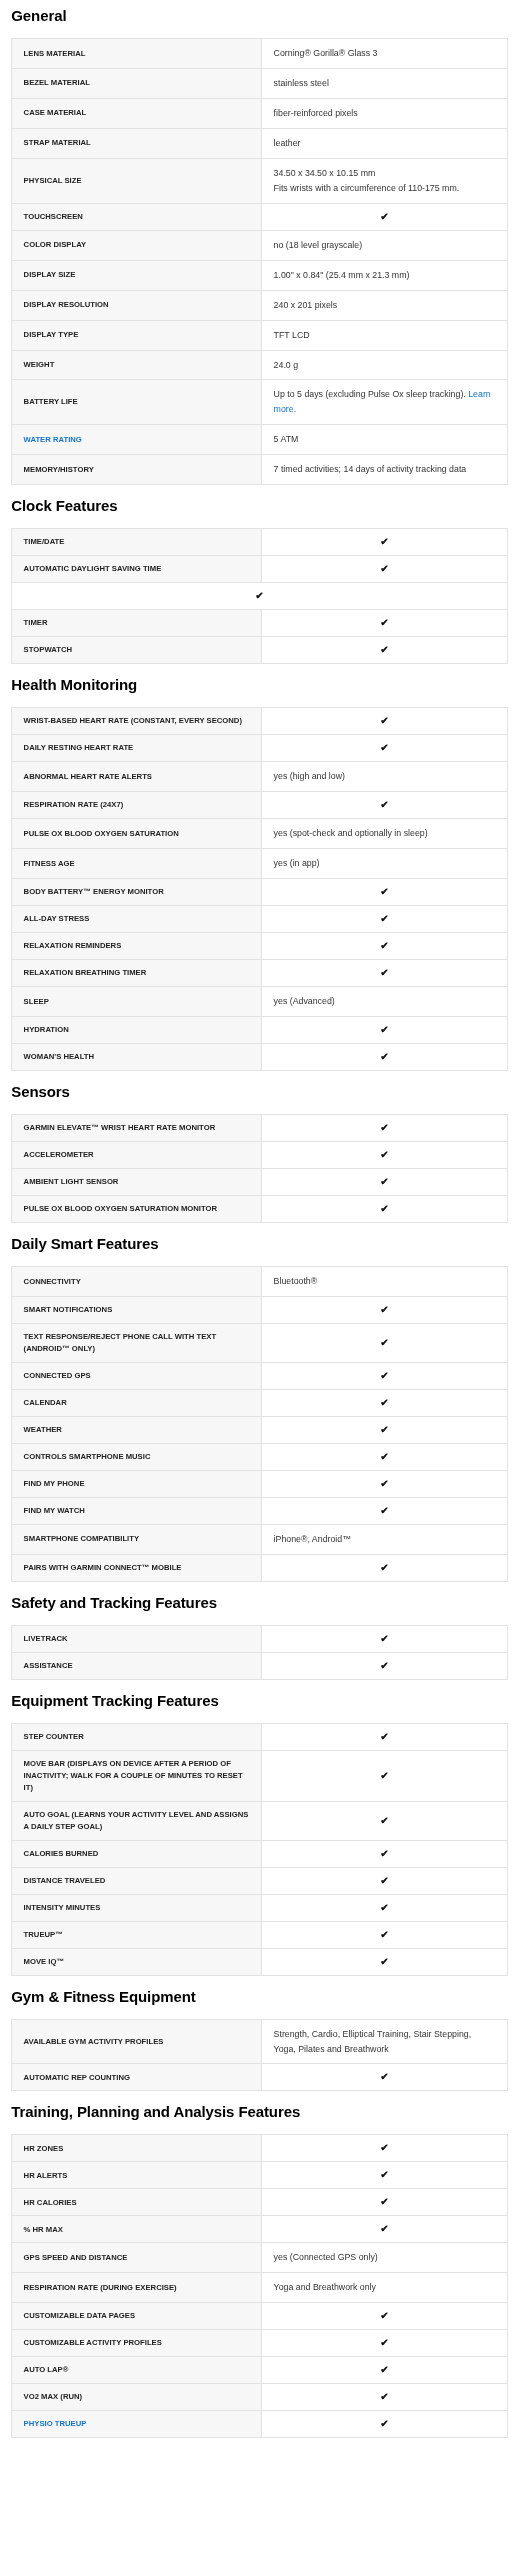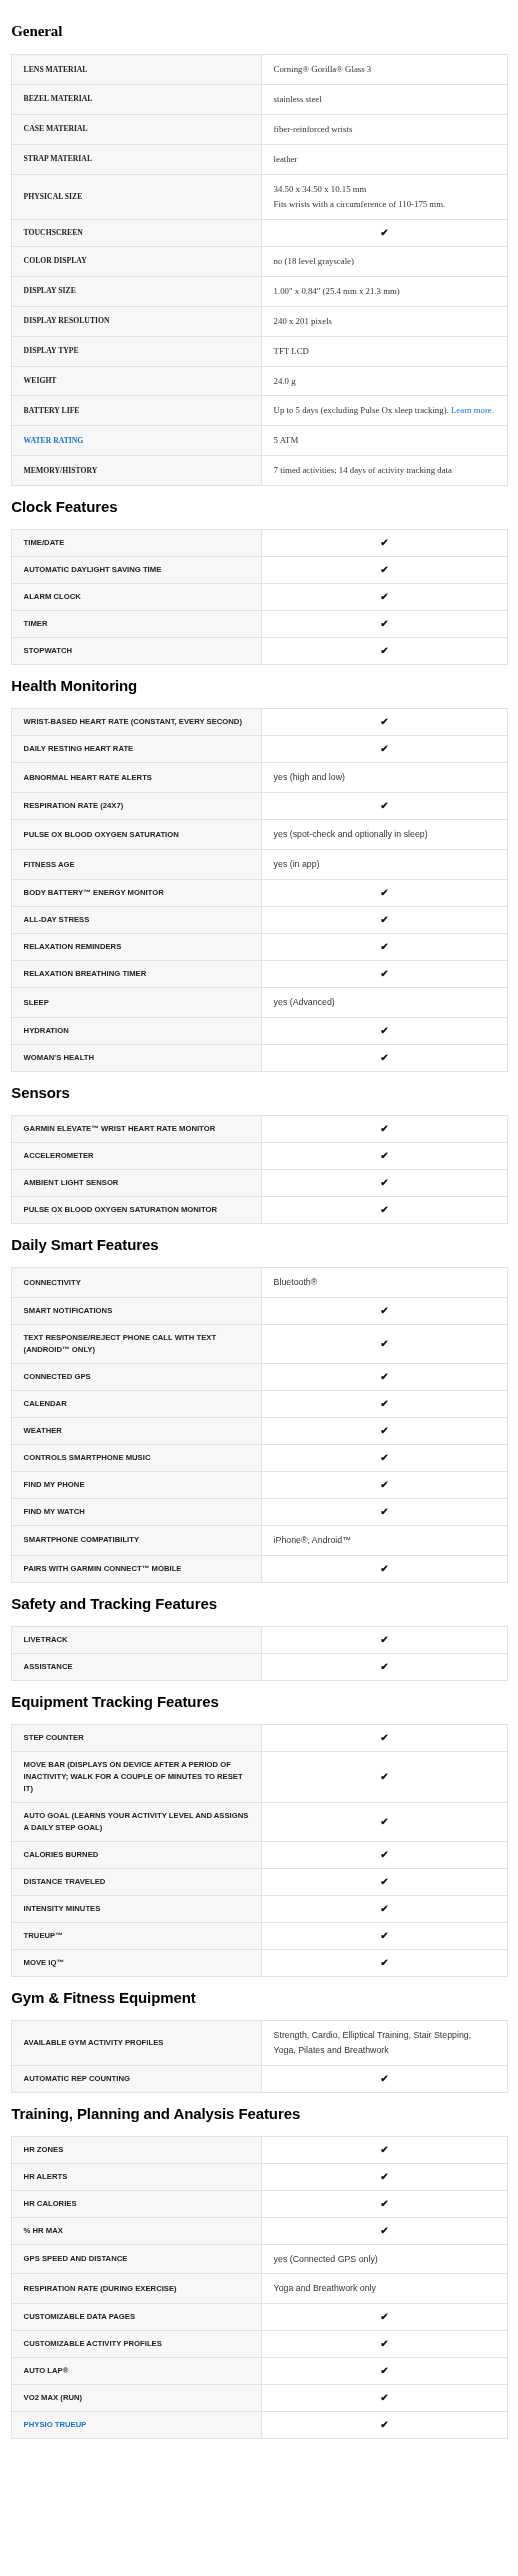--- a/index.html
+++ b/index.html
@@ -7,21 +7,21 @@
     --border:#e2e2e2;
     --label-bg:#f7f7f7;
     --label-ink:#222222;
     --value-ink:#333333;
   }
   *{box-sizing:border-box;}
   html,body{margin:0;padding:0;background:#ffffff;}
   body{font-family:"Liberation Sans", sans-serif;color:var(--value-ink);}
   .page{width:519px;margin:0 auto;padding:7px 11.3px 20px 11.3px;}
   .section{margin-top:12px;}
-  .section:first-child{margin-top:16px;font-family:Liberation Serif, serif;}
+  .section:first-child{margin-top:0;}
   .section-title{
     font-size:15px;
     font-weight:700;
     color:#000;
     letter-spacing:-0.1px;
     font-stretch:semi-condensed;
     margin:0 0 14px 0;
   }
   .spec-table{
     border:0.7px solid var(--border);
@@ -82,21 +82,21 @@
     <div class="spec-value">Corning® Gorilla® Glass 3</div>
   </div>
 
   <div class="spec-row">
     <div class="spec-label">BEZEL MATERIAL</div>
     <div class="spec-value">stainless steel</div>
   </div>
 
   <div class="spec-row">
     <div class="spec-label">CASE MATERIAL</div>
-    <div class="spec-value">fiber-reinforced wrists</div>
+    <div class="spec-value">fiber-reinforced pixels</div>
   </div>
 
   <div class="spec-row">
     <div class="spec-label">STRAP MATERIAL</div>
     <div class="spec-value">leather</div>
   </div>
 
   <div class="spec-row">
     <div class="spec-label">PHYSICAL SIZE</div>
     <div class="spec-value">
@@ -167,21 +167,20 @@
   </div>
 
   <div class="spec-row">
     <div class="spec-label">AUTOMATIC DAYLIGHT SAVING TIME</div>
     <div class="spec-value center">
               <span class="check">✔</span>
             </div>
   </div>
 
   <div class="spec-row">
-    <div class="spec-label">ALARM CLOCK</div>
     <div class="spec-value center">
               <span class="check">✔</span>
             </div>
   </div>
 
   <div class="spec-row">
     <div class="spec-label">TIMER</div>
     <div class="spec-value center">
               <span class="check">✔</span>
             </div>

